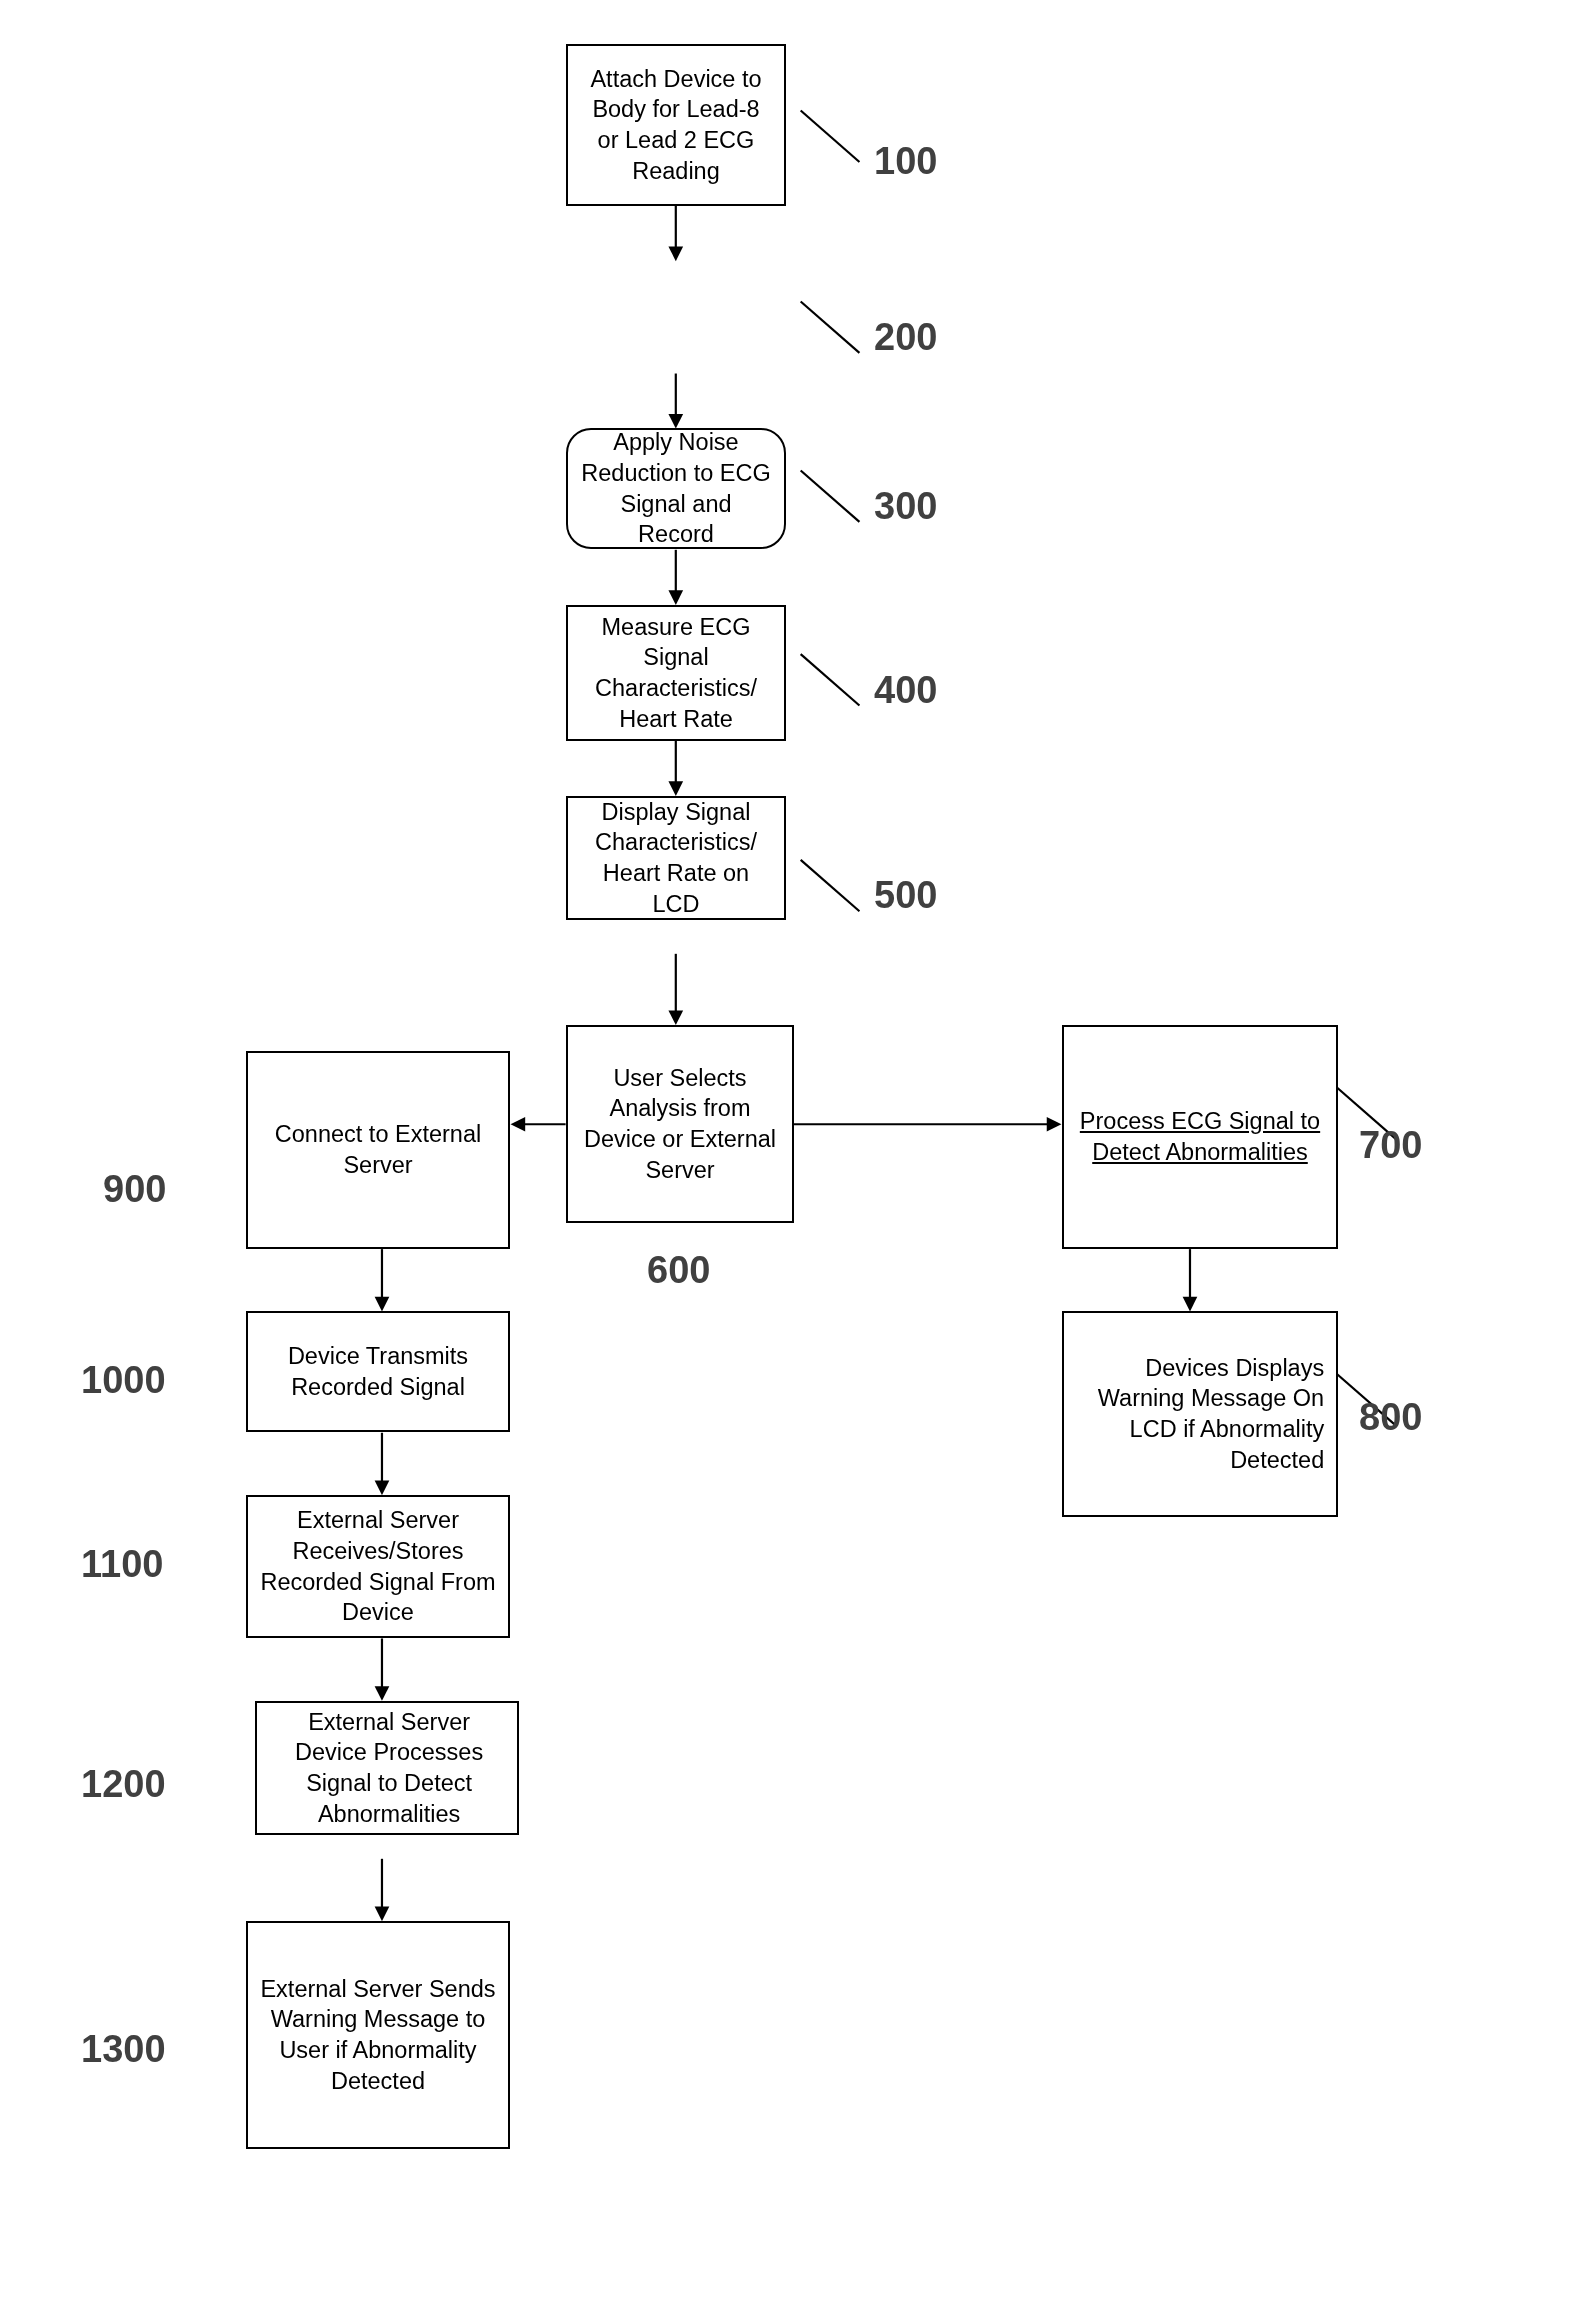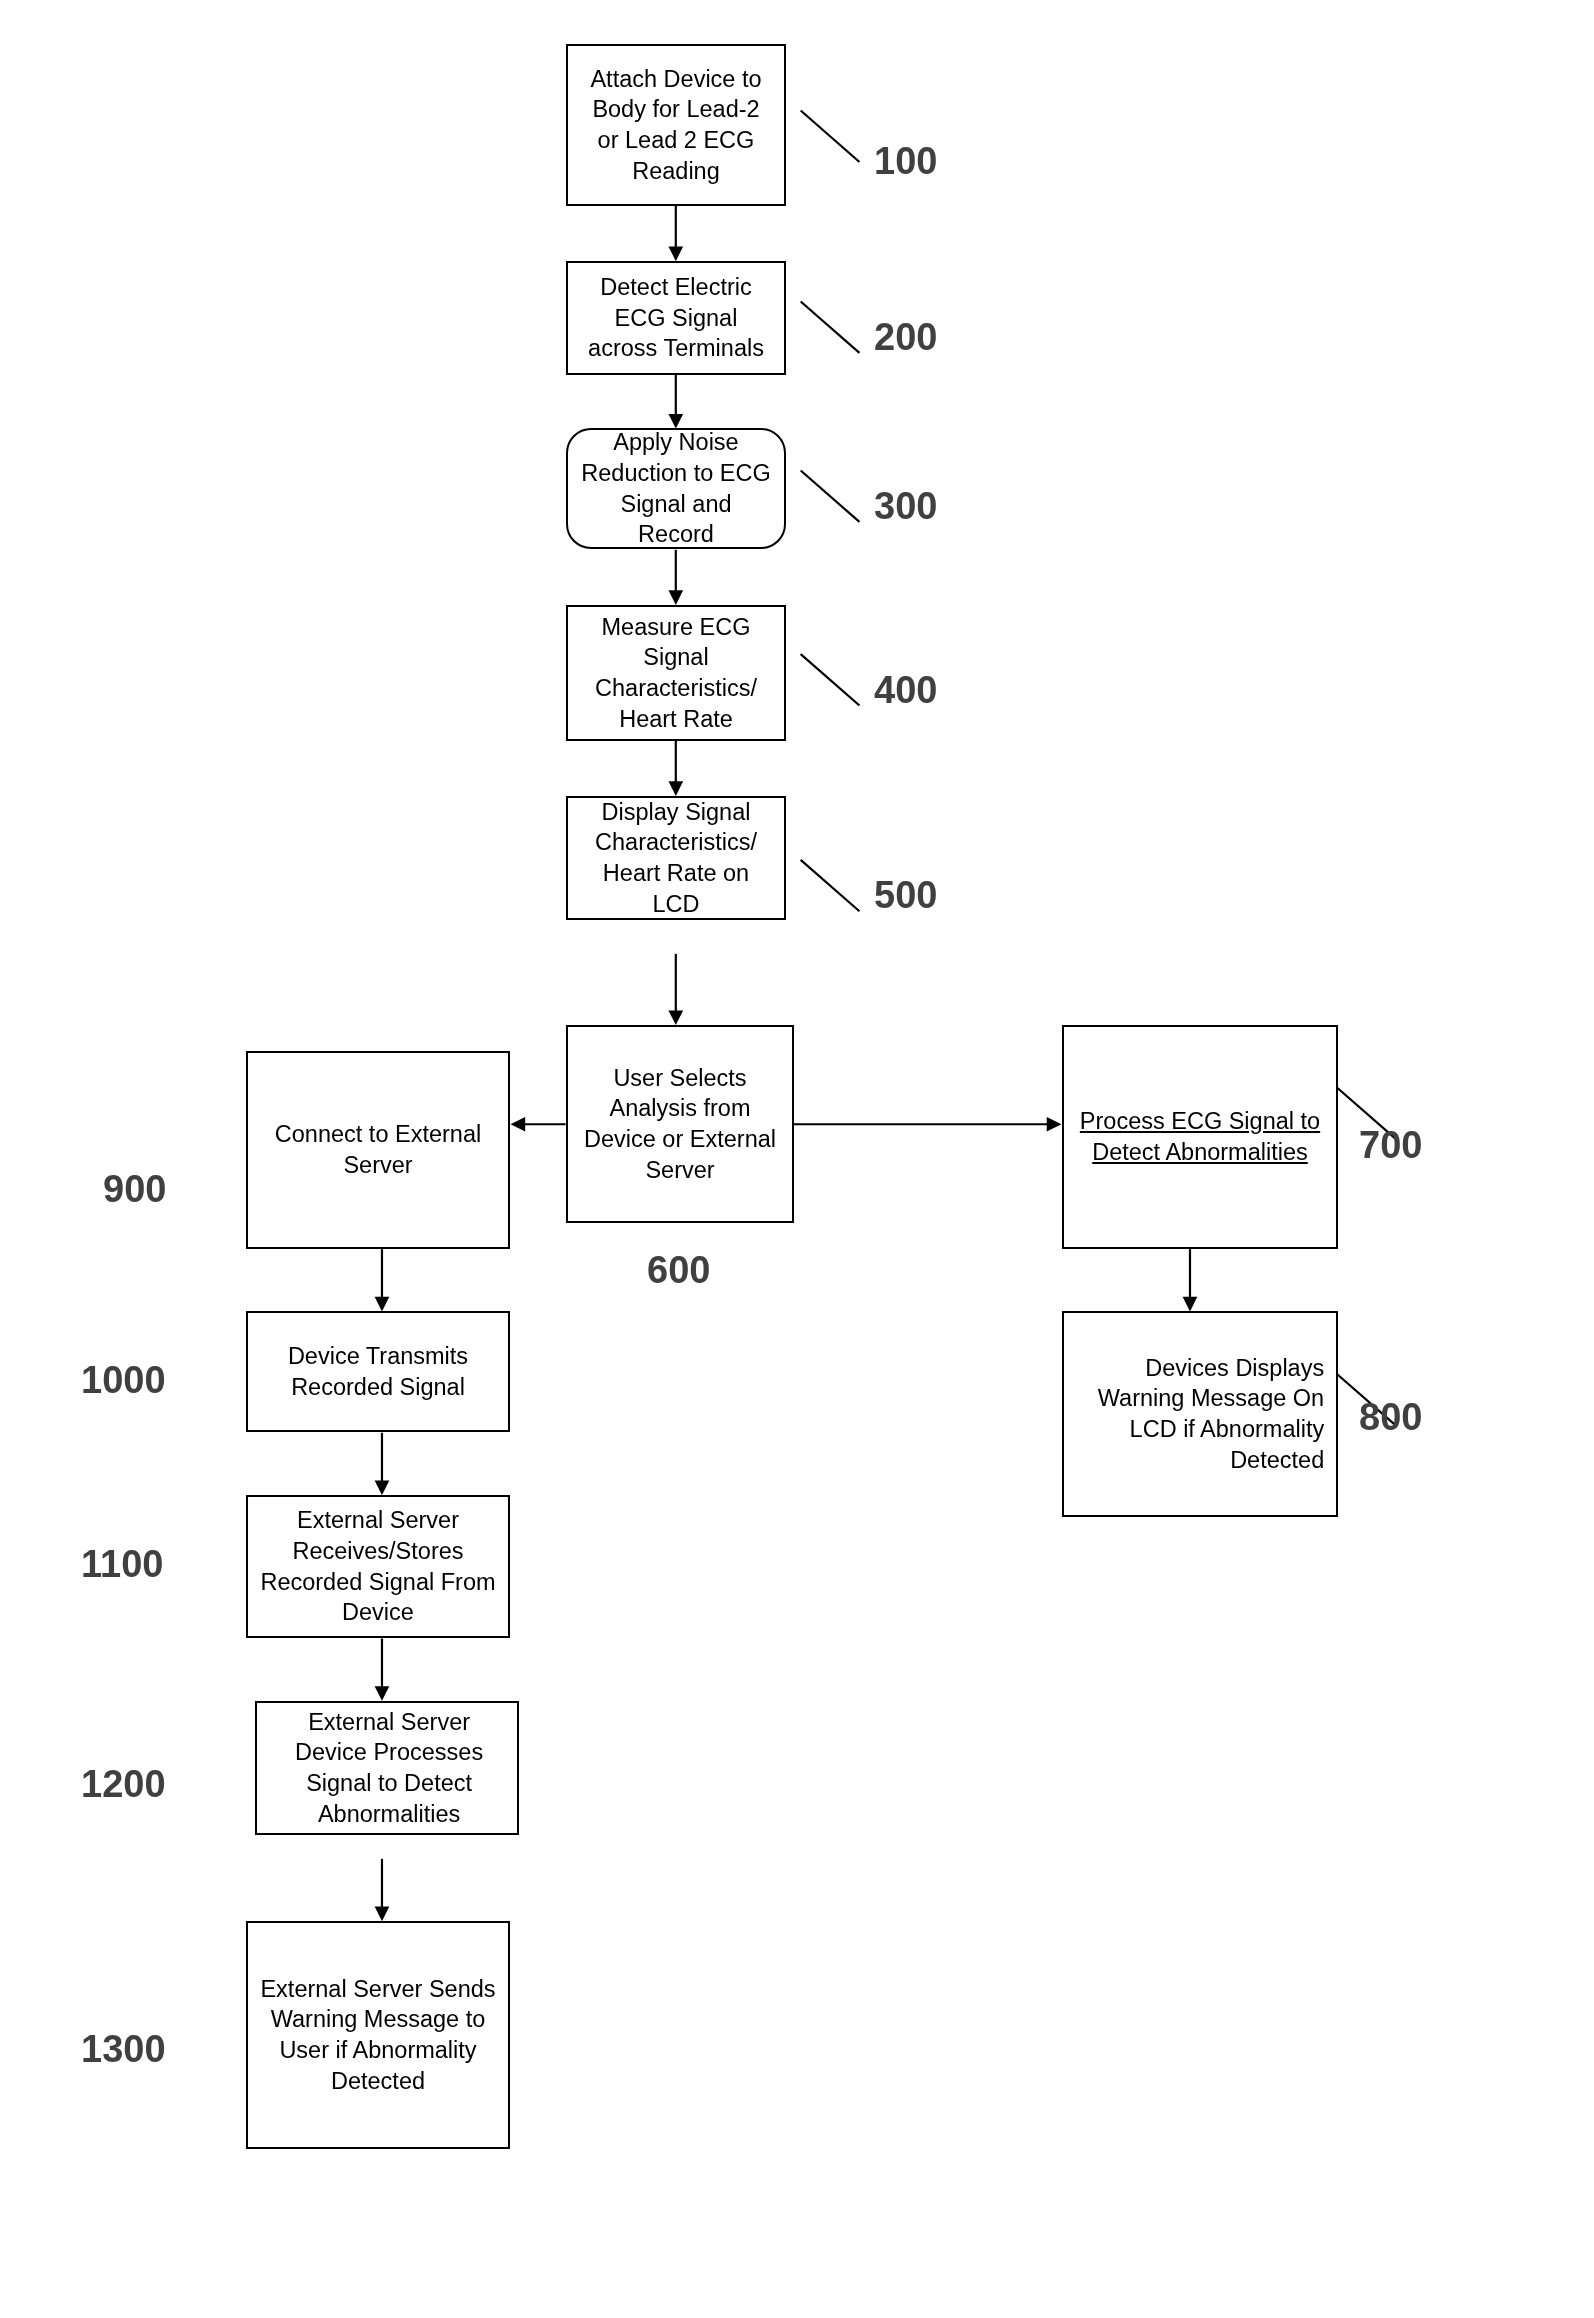--- a/index.html
+++ b/index.html
@@ -97,30 +97,27 @@
     <line x1="1090" y1="890" x2="1170" y2="960" stroke="#000" stroke-width="3"></line>
 
     <line x1="1090" y1="1170" x2="1170" y2="1240" stroke="#000" stroke-width="3"></line>
 
     <line x1="1820" y1="1480" x2="1900" y2="1550" stroke="#000" stroke-width="3"></line>
 
     <line x1="1820" y1="1870" x2="1900" y2="1940" stroke="#000" stroke-width="3"></line>
   </svg>
 
   <div class="box" style="left:566px; top:44px; width:220px; height:162px;">
-    <span>Attach Device to Body for Lead-2 or Lead 2 ECG Reading</span>
+    <span>Attach Device to Body for Lead-8 or Lead 2 ECG Reading</span>
   </div>
 
   <div class="label" style="left:874px; top:140px;">
     <span>100</span>
   </div>
 
-  <div class="box" style="left:566px; top:261px; width:220px; height:114px;">
-    <span>Detect Electric ECG Signal across Terminals</span>
-  </div>
 
   <div class="label" style="left:874px; top:316px;">
     <span>200</span>
   </div>
 
   <div class="box" style="left:566px; top:428px; width:220px; height:121px;border-radius:25px;">
     <span>Apply Noise Reduction to ECG Signal and Record</span>
   </div>
 
   <div class="label" style="left:874px; top:485px;">

